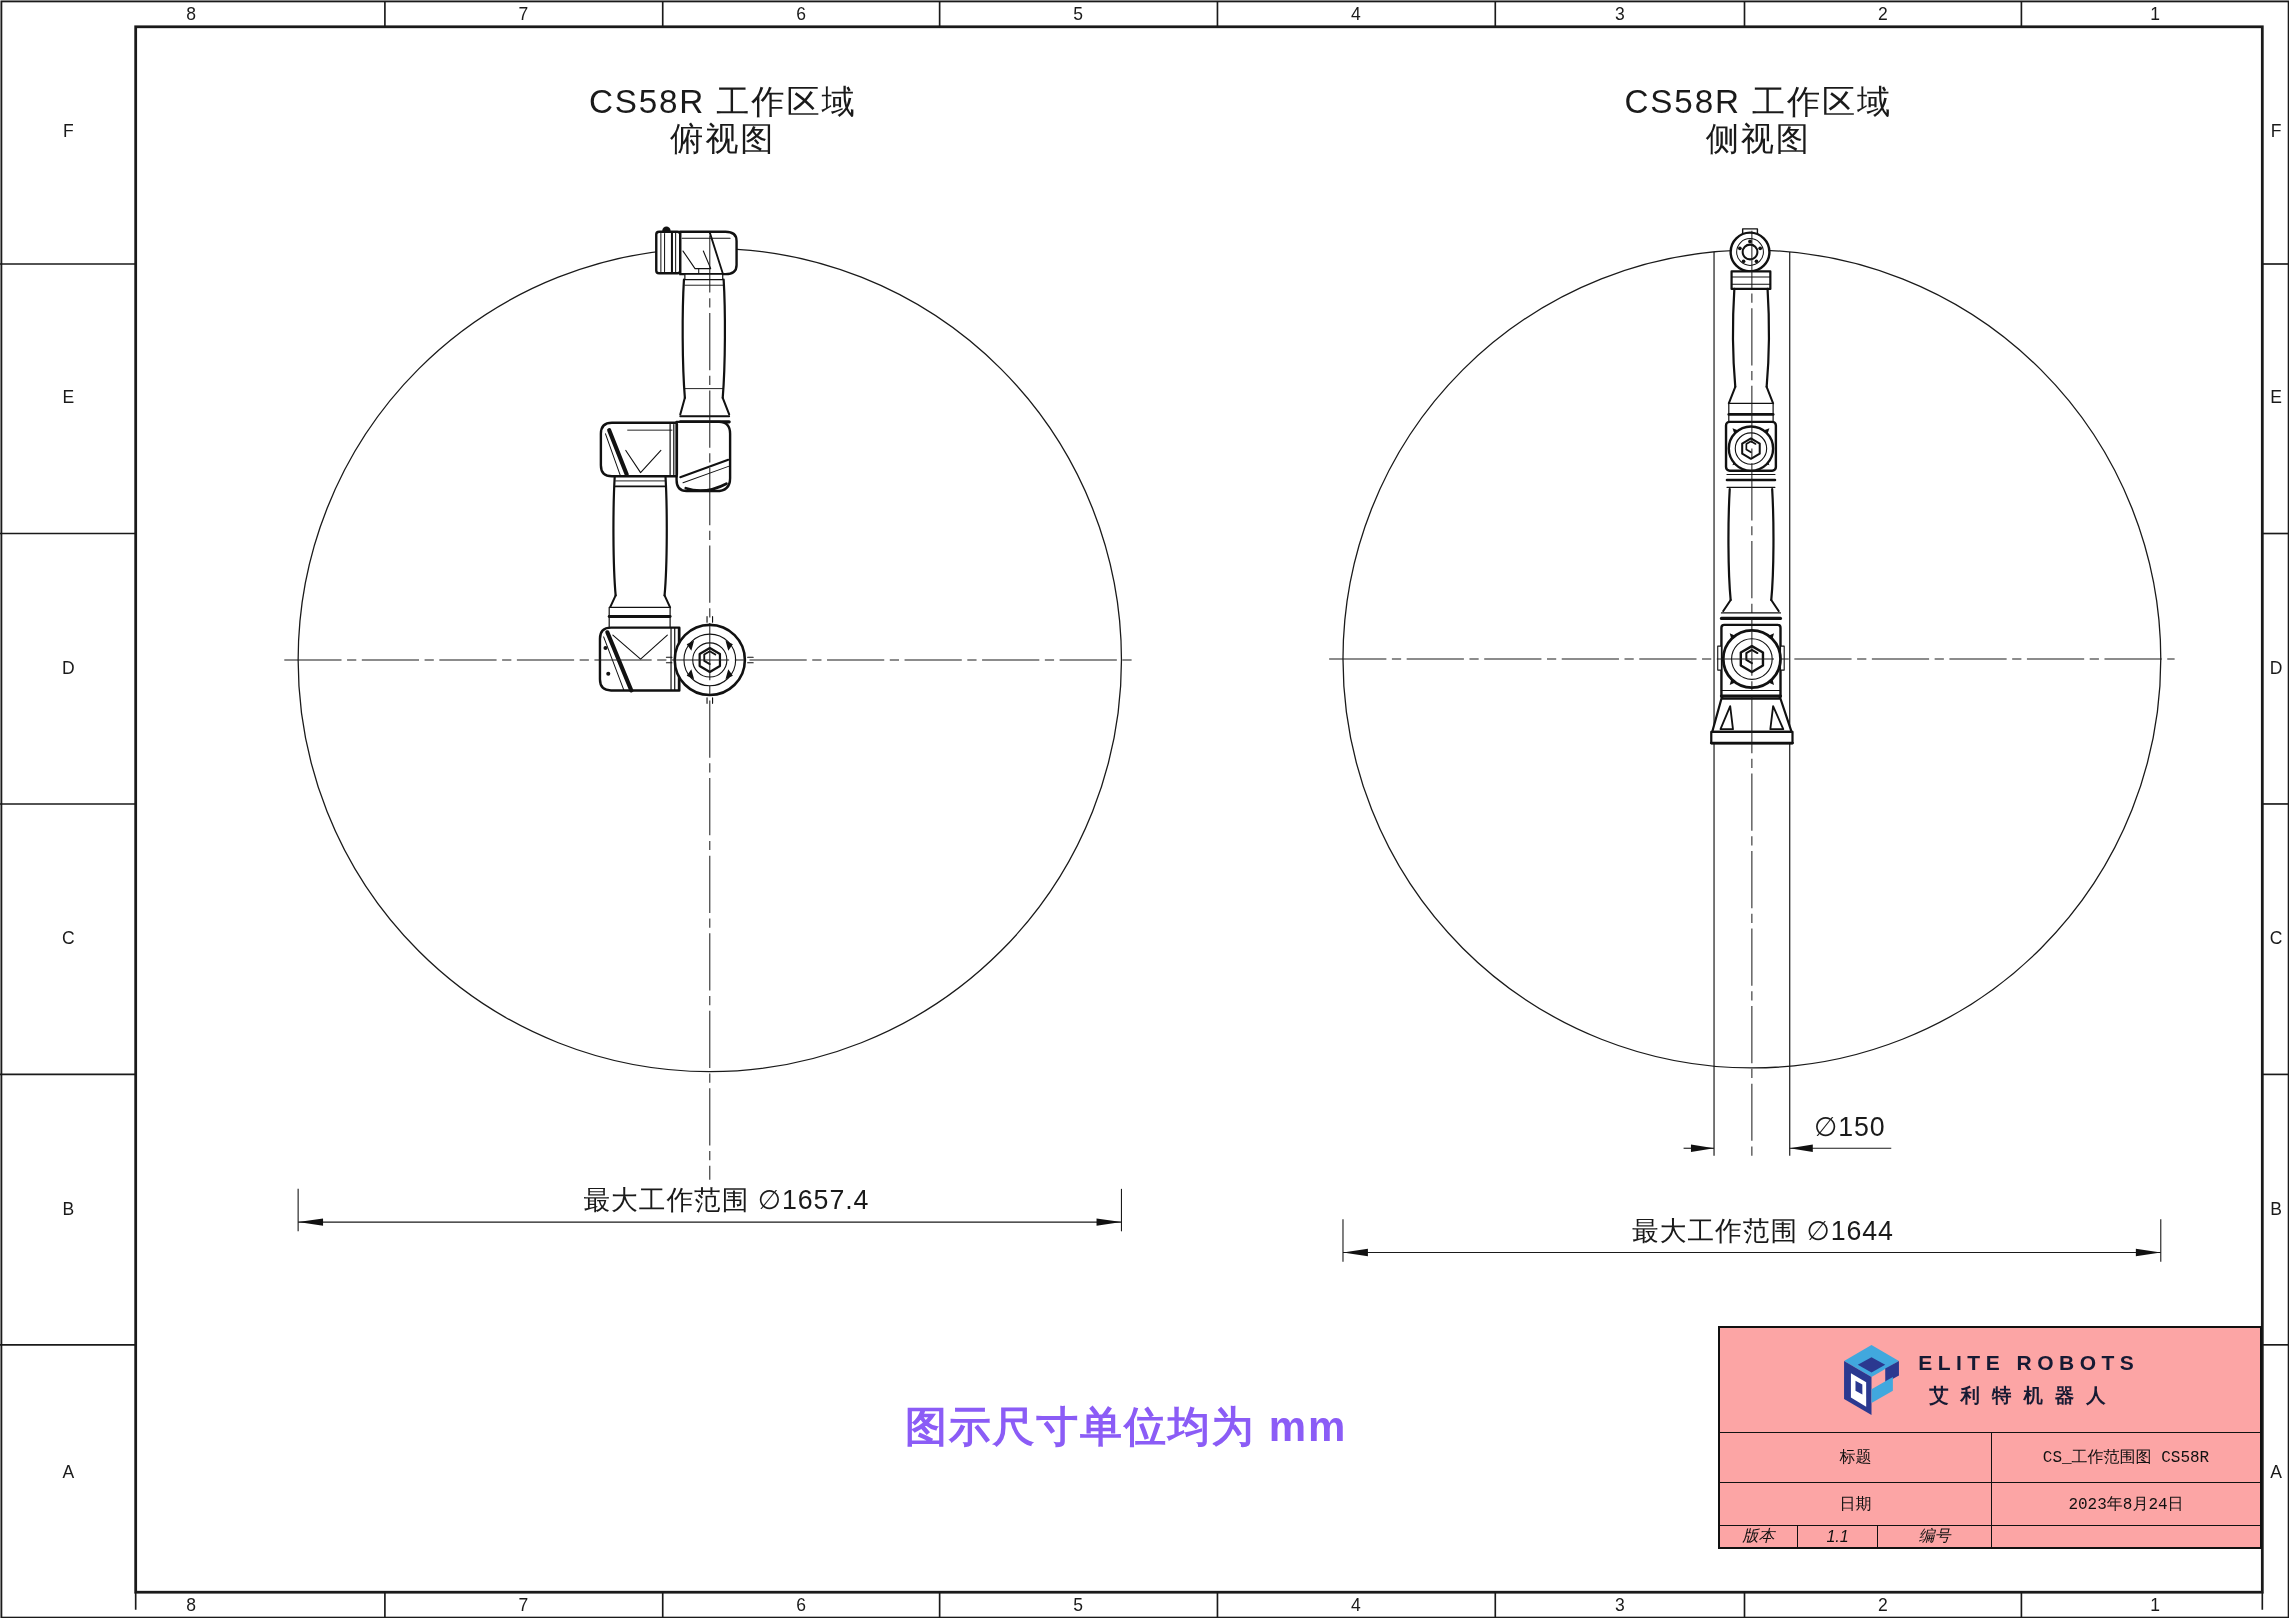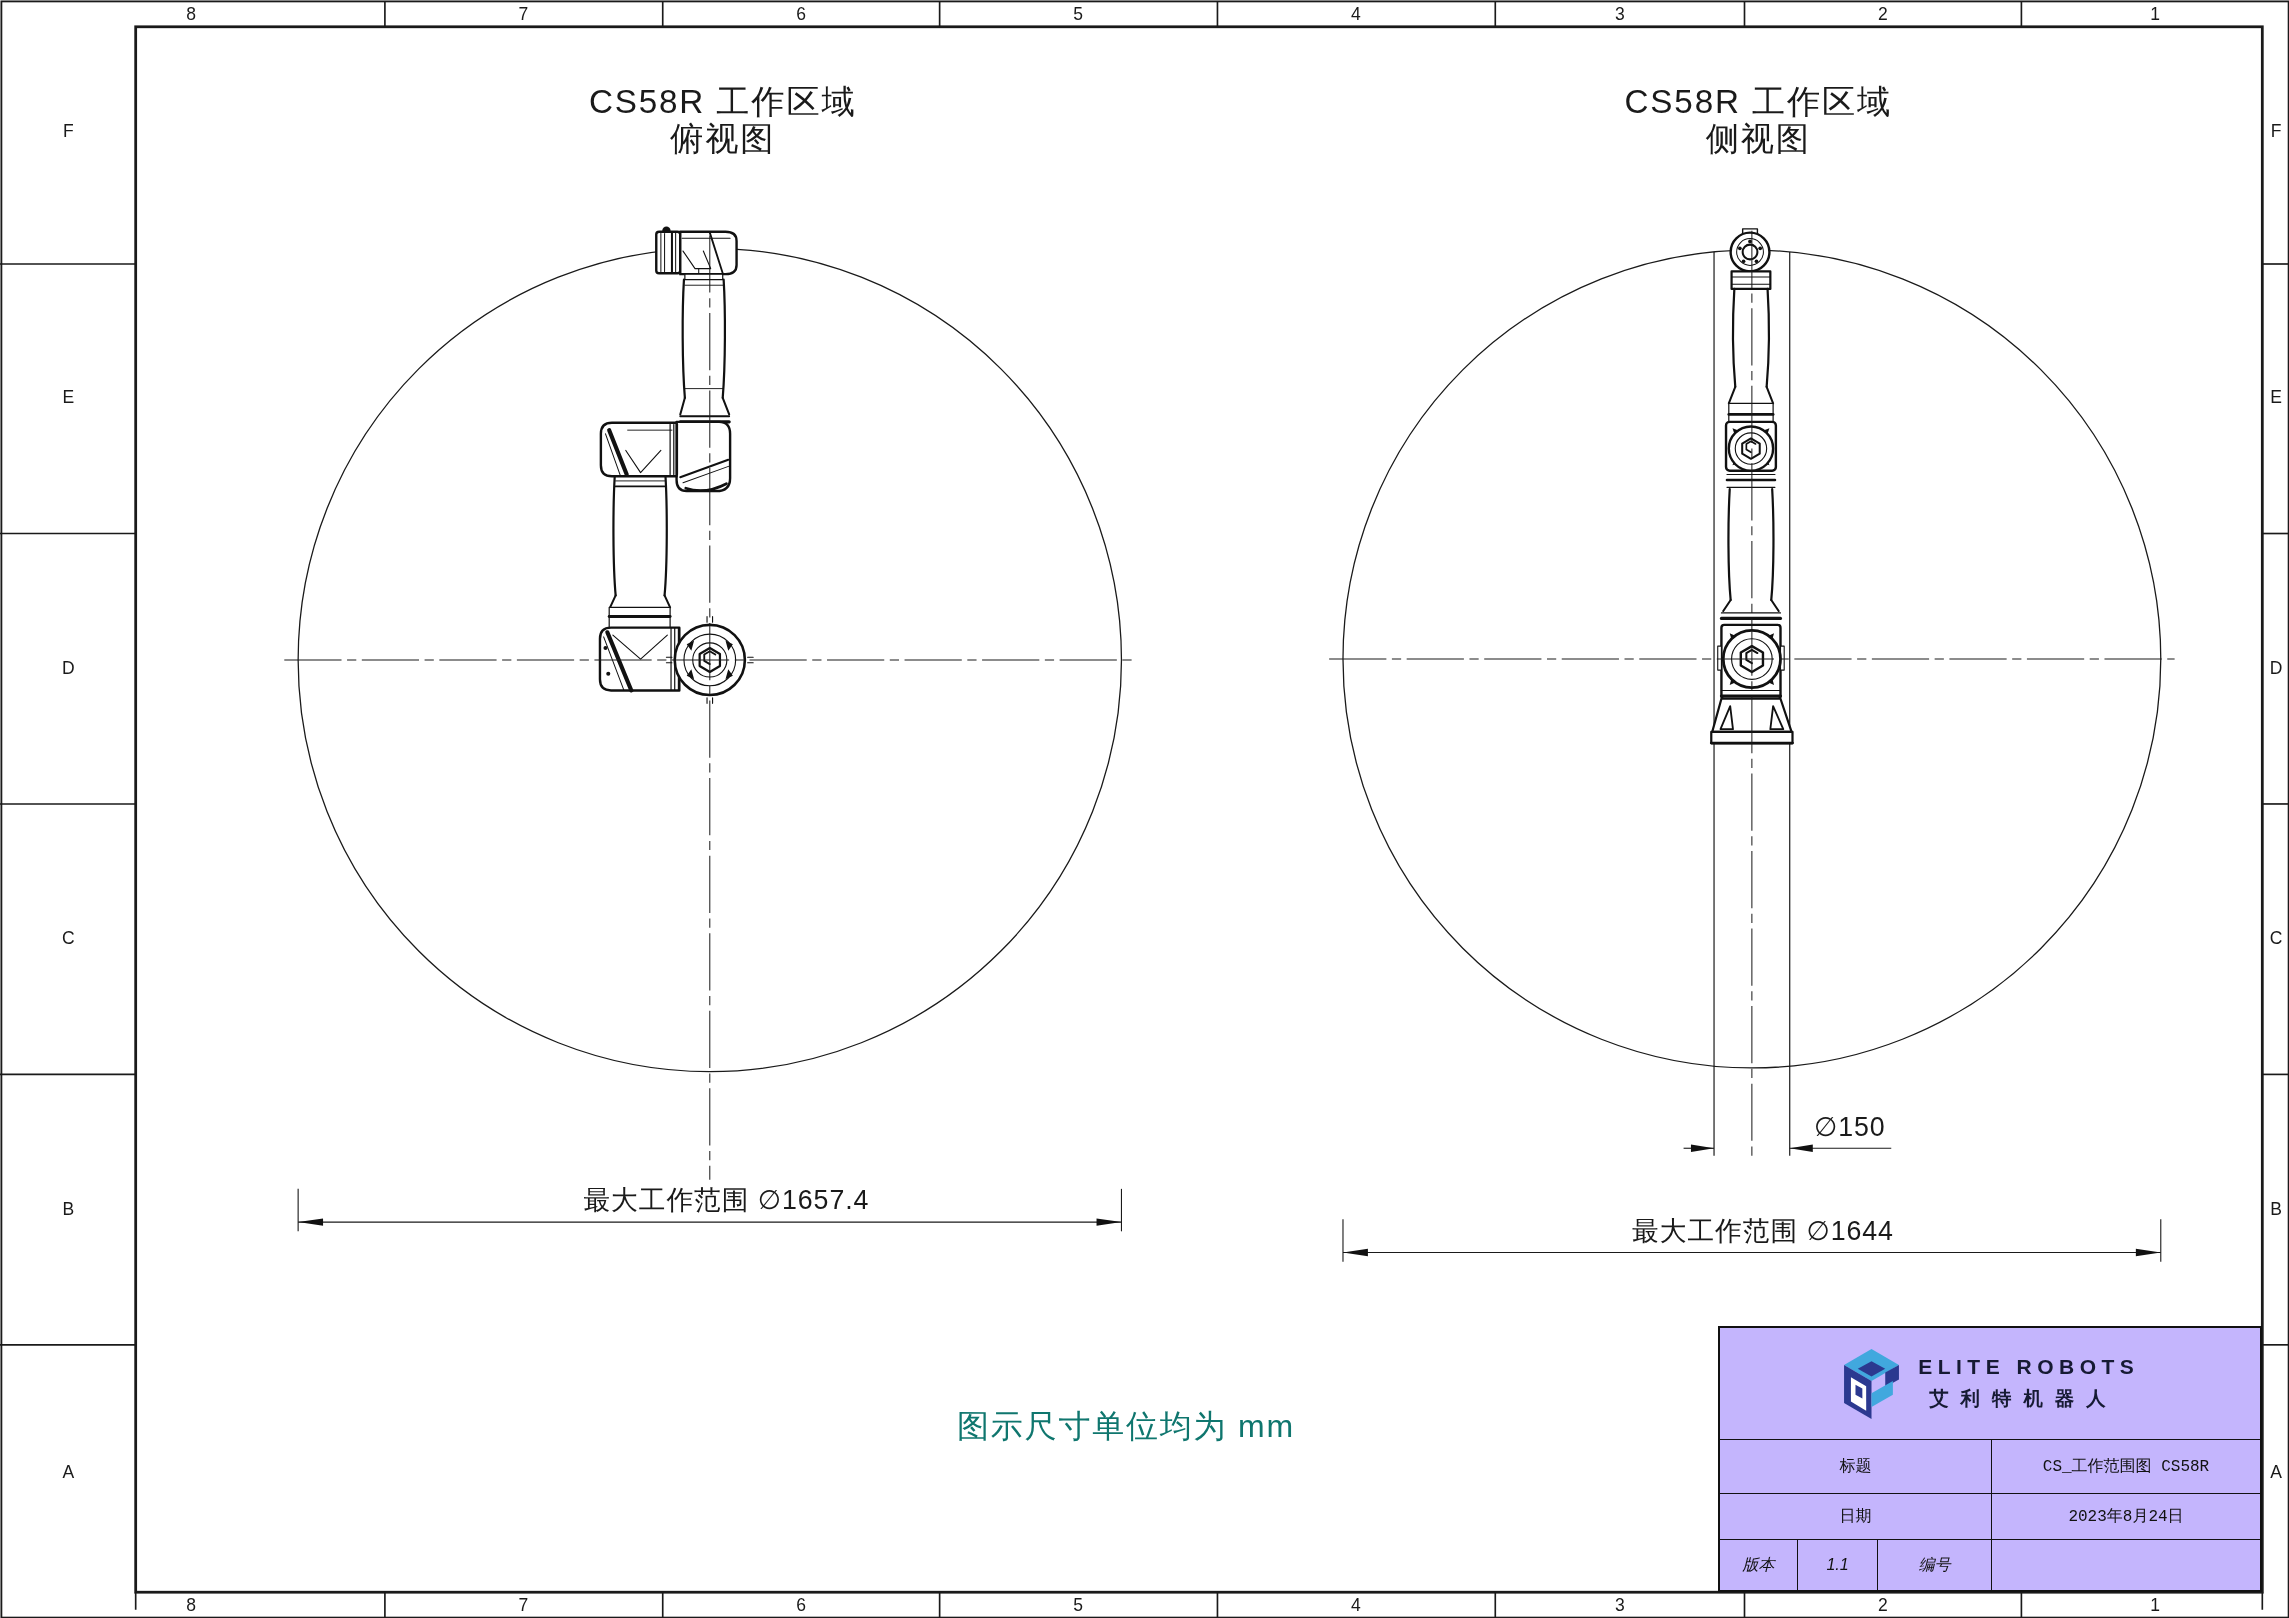--- a/index.html
+++ b/index.html
@@ -4,41 +4,41 @@
 <style>
   html,body{margin:0;padding:0;background:#ffffff;}
   body{width:2290px;height:1619px;position:relative;overflow:hidden;
        font-family:"Liberation Sans","DejaVu Sans",sans-serif;color:#111;}
   #sheet-svg{position:absolute;left:0;top:0;}
   svg text{fill:#1a1a1a;}
   .zone-label{font-size:19px;fill:#222;}
   .view-title{font-size:36px;font-weight:500;letter-spacing:2px;}
   .dim-text{font-size:29px;letter-spacing:1px;}
   
-  #title-block{position:absolute;left:1718px;top:1326px;width:544px;height:266px;
-    border:2.3px solid #111;box-sizing:border-box;background:#c4b5fd;display:flex;flex-direction:column;}
+  #title-block{position:absolute;left:1718px;top:1326px;width:544px;height:223px;
+    border:2.3px solid #111;box-sizing:border-box;background:#fca5a5;display:flex;flex-direction:column;}
   .tb-row{display:flex;box-sizing:border-box;}
   .tb-logo-row{height:112px;border-bottom:1.8px solid #111;align-items:center;justify-content:center;gap:16.6px;}
   .tb-mid-row{height:54px;border-bottom:1.8px solid #111;}
   .tb-date-row{height:46px;border-bottom:1.8px solid #111;}
   .tb-bot-row{flex:1;font-style:italic;}
   .tb-cell{display:flex;align-items:center;justify-content:center;box-sizing:border-box;
            font-size:16px;color:#111;}
   .tb-label{width:272px;border-right:1.8px solid #111;}
   .tb-value{flex:1;font-family:Liberation Mono, monospace;}
   .brand-texts{display:flex;flex-direction:column;justify-content:center;}
   .brand-en{font-size:21px;font-weight:bold;letter-spacing:5.5px;color:#161a33;}
   .brand-cn{font-size:19.4px;font-weight:600;letter-spacing:12px;color:#161a33;margin-top:6.5px;white-space:nowrap;margin-left:11px;}
   .tb-c1{width:78px;border-right:1.8px solid #111;}
   .tb-c2{width:80px;border-right:1.8px solid #111;}
   .tb-c3{width:114px;border-right:1.8px solid #111;}
   .tb-c4{flex:1;}
   
   #unit-note{position:absolute;left:1126px;top:1427px;transform:translate(-50%,-50%);
-    font-size:32px;font-weight:400;letter-spacing:1.8px;color:#0f766e;white-space:nowrap;}
+    font-size:42px;font-weight:700;letter-spacing:1.8px;color:#8b5cf6;white-space:nowrap;}
 </style>
 </head>
 <body>
 
 <svg id="sheet-svg" width="2290" height="1619" viewBox="0 0 2481 1754">
 
   <g stroke="#1a1a1a" fill="none">
     <rect x="1.5" y="1.5" width="2478" height="1751" stroke-width="2"></rect>
     <rect x="147" y="29" width="2304" height="1696" stroke-width="3"></rect>
 

